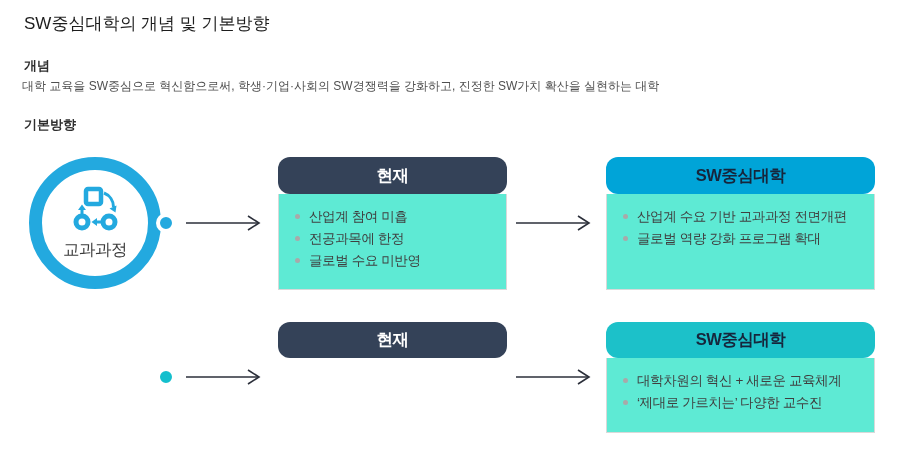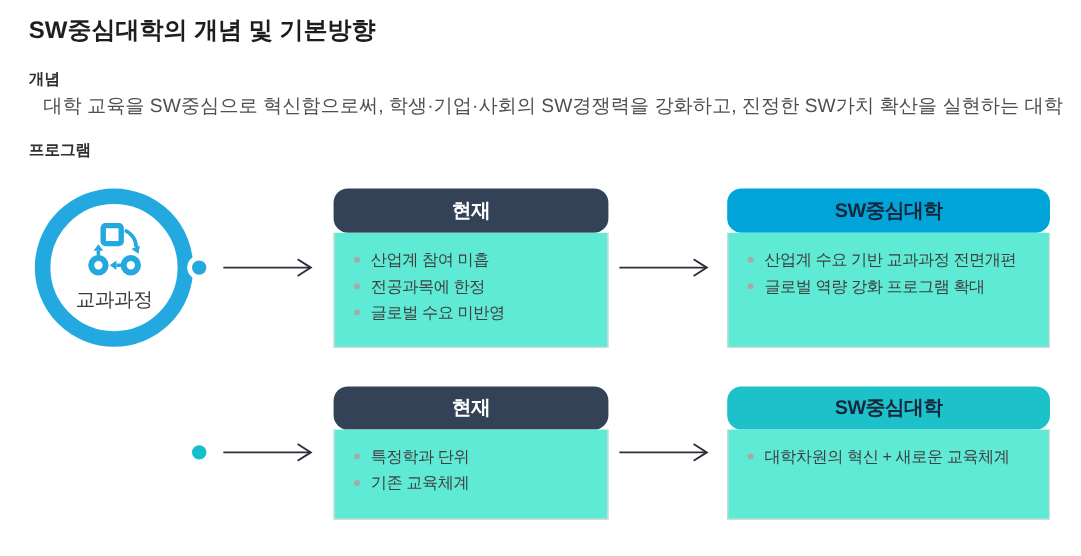--- a/index.html
+++ b/index.html
@@ -1,23 +1,23 @@
 <!DOCTYPE html>
 <html><head>
 <meta charset="utf-8">
 <style>
   html,body{margin:0;padding:0;background:#fff;}
   .stage{
     position:relative;width:901px;height:463px;background:#ffffff;overflow:hidden;
     font-family:"Liberation Sans","DejaVu Sans",sans-serif;
   }
-  .page-title{position:absolute;left:24px;top:12px;font-size:20px;font-weight:700;color:#1d1d1d;}
+  .page-title{position:absolute;left:24px;top:12px;font-size:17px;font-weight:400;color:#1d1d1d;}
   .sec-head{position:absolute;font-size:13px;font-weight:700;color:#2e2e2e;}
   .concept-head{left:24px;top:57px;}
-  .concept-body{position:absolute;left:36px;top:78px;font-size:16px;color:#4f4f4f;}
+  .concept-body{position:absolute;left:22px;top:78px;font-size:12px;color:#4f4f4f;}
   .direction-head{left:24px;top:116px;}
 
   .ring{
     position:absolute;left:29px;width:132px;height:132px;border-radius:50%;
     box-sizing:border-box;background:#fff;display:flex;flex-direction:column;
     align-items:center;justify-content:center;
   }
   .ring.row1{top:157px;border:13px solid #23A9DF;}
   .ring.row2{top:311px;border:13px solid #14BFCD;}
   .ring-label{font-size:16.5px;color:#3a3a3a;margin-top:3px;letter-spacing:-0.5px;text-align:right;}
@@ -60,21 +60,21 @@
   .r2{top:322px;height:111px;} .r2 .hd{height:36px;} .r2 .bd{height:75px;}
 </style>
 </head>
 <body>
 
 <div class="stage">
 
   <div class="page-title">SW중심대학의 개념 및 기본방향</div>
   <div class="sec-head concept-head">개념</div>
   <div class="concept-body">대학 교육을 SW중심으로 혁신함으로써, 학생·기업·사회의 SW경쟁력을 강화하고, 진정한 SW가치 확산을 실현하는 대학</div>
-  <div class="sec-head direction-head">프로그램</div>
+  <div class="sec-head direction-head">기본방향</div>
 
   <div class="ring row1">
     <span>
       <svg width="48" height="46" viewBox="0 0 48 46" fill="none">
         <rect x="15" y="3" width="15" height="15" rx="2" stroke="#23A9DF" stroke-width="4.5"></rect>
         <circle cx="11" cy="36" r="6" stroke="#23A9DF" stroke-width="5"></circle>
         <circle cx="38" cy="36" r="6" stroke="#23A9DF" stroke-width="5"></circle>
         <path d="M11,28 V24" stroke="#23A9DF" stroke-width="3"></path>
         <path d="M7,24 L11,18.5 L15,24 Z" fill="#23A9DF"></path>
         <path d="M30,36 H26" stroke="#23A9DF" stroke-width="3"></path>
@@ -120,35 +120,30 @@
 
   <div class="dot row2"></div>
 
   <svg class="arrow a3" viewBox="0 0 76 18">
     <path d="M0,9 H72" stroke="#2b2f3a" stroke-width="1.6" fill="none"></path>
     <path d="M62,2 L73,9 L62,16" stroke="#2b2f3a" stroke-width="1.6" fill="none"></path>
   </svg>
 
   <div class="flowbox current b-cur r2">
     <div class="hd">현재</div>
-    <div class="bd">
-      <ul>
-        <li>특정학과 단위</li>
-        <li>기존 교육체계</li>
-      </ul>
-    </div>
   </div>
 
   <svg class="arrow a4" viewBox="0 0 76 18">
     <path d="M0,9 H72" stroke="#2b2f3a" stroke-width="1.6" fill="none"></path>
     <path d="M62,2 L73,9 L62,16" stroke="#2b2f3a" stroke-width="1.6" fill="none"></path>
   </svg>
 
   <div class="flowbox future2 b-fut r2">
     <div class="hd">SW중심대학</div>
     <div class="bd">
       <ul>
         <li>대학차원의 혁신 + 새로운 교육체계</li>
+        <li>‘제대로 가르치는’ 다양한 교수진</li>
       </ul>
     </div>
   </div>
 
 </div>
 
 </body></html>

